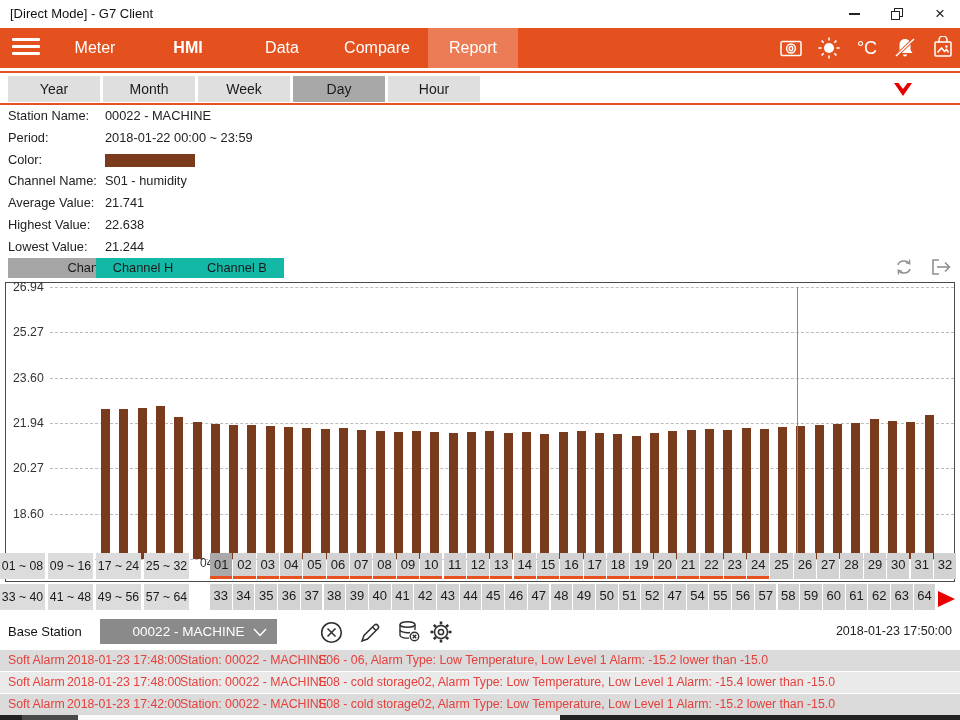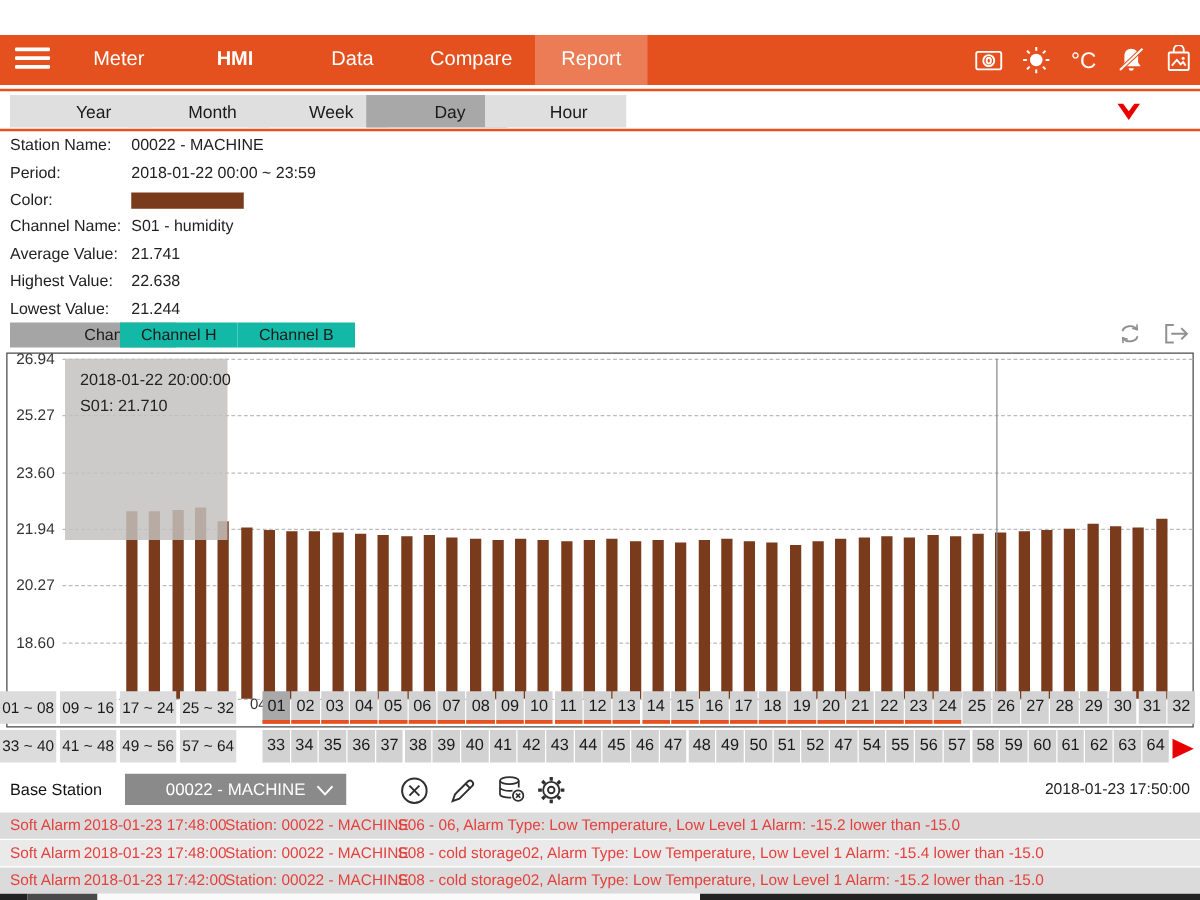--- a/index.html
+++ b/index.html
@@ -11,21 +11,21 @@
   #title-text{left:10px;top:0;height:28px;line-height:28px;font-size:13px;color:#111;}
   .winbtn{top:0;width:32px;height:28px;display:flex;align-items:center;justify-content:center;color:#222;}
   
   #navbar{left:0;top:28px;width:960px;height:40px;background:#E5511E;}
   .nav-item{top:28px;height:40px;line-height:40px;text-align:center;color:#fff;font-size:16px;cursor:default;}
   .nav-item.active{background:#EB7C55;}
   .burger-line{left:0;width:28px;height:3px;background:#fff;border-radius:1px;}
   .nav-icon{top:28px;width:38px;height:40px;display:flex;align-items:center;justify-content:center;color:#fff;}
   
   #period-strip{left:0;top:71px;width:960px;height:34px;background:#fff;border-top:2px solid #E5511E;border-bottom:2px solid #E5511E;box-sizing:border-box;}
-  .period-tab{top:76px;height:26px;width:92px;line-height:26px;text-align:center;font-size:14px;background:#DFDFDF;color:#1a1a1a;padding-left:21px;}
+  .period-tab{top:76px;height:26px;width:92px;line-height:26px;text-align:center;font-size:14px;background:#DFDFDF;color:#1a1a1a;}
   .period-tab.active{background:#A8A8A8;}
   
   .info-label{left:8px;width:95px;font-size:12.8px;color:#222;}
   .info-value{left:105px;font-size:12.8px;color:#222;}
   
   .channel-tab{top:258px;height:20px;line-height:20px;text-align:center;font-size:12.8px;background:#14b8a6;}
   .channel-tab.active{background:#A5A5A5;}
   
   #chart-box{left:5px;top:282px;width:950px;height:300px;border:1px solid #4a4a4a;box-sizing:border-box;background:#fff;z-index:0;}
   .gridline{left:50px;width:904px;height:0;border-top:1px dashed #bbb;z-index:1;}
@@ -53,20 +53,35 @@
   .alarm-row span{position:absolute;top:0;height:21px;line-height:21px;font-size:12.3px;color:#E4403C;white-space:nowrap;}
   .al-sev{left:8px;} .al-time{left:67px;} .al-sta{left:180px;} .al-msg{left:318px;}
   
   .sbseg{top:715px;height:5px;}
 </style>
 </head>
 <body>
 
 <div id="app">
 
+  <div class="abs" id="titlebar">
+    <div class="abs" id="title-text">[Direct Mode] - G7 Client</div>
+    <div class="abs winbtn" style="left:838px;">
+      <div style="width:11px;height:2px;background:#222;"></div>
+    </div>
+    <div class="abs winbtn" style="left:881px;">
+      <svg width="12" height="12">
+        <rect x="3.5" y="0.5" width="8" height="8" fill="none" stroke="#222"></rect>
+        <rect x="0.5" y="3.5" width="8" height="8" fill="#fff" stroke="#222"></rect>
+      </svg>
+    </div>
+    <div class="abs winbtn" style="left:924px;font-size:17px;">
+      <span>×</span>
+    </div>
+  </div>
 
   <div class="abs" id="navbar"></div>
   <div class="abs" style="left:12px;top:38px;width:28px;height:18px;z-index:2;">
     <div class="abs burger-line" style="top:0;"></div>
     <div class="abs burger-line" style="top:7px;"></div>
     <div class="abs burger-line" style="top:14px;"></div>
   </div>
   <div id="nav-items">
       <div class="abs nav-item" style="left: 50px; width: 90px; z-index: 1;">Meter</div>
       <div class="abs nav-item" style="left: 143px; width: 90px; z-index: 1; font-weight: bold;">HMI</div>
@@ -226,24 +241,20 @@
       <div class="abs bar" style="left: 796.4px; top: 426.264px; height: 132.736px; background: rgb(122, 58, 28);"></div>
       <div class="abs bar" style="left: 814.7px; top: 425.176px; height: 133.824px; background: rgb(122, 58, 28);"></div>
       <div class="abs bar" style="left: 833px; top: 424.088px; height: 134.912px; background: rgb(122, 58, 28);"></div>
       <div class="abs bar" style="left: 851.3px; top: 423px; height: 136px; background: rgb(122, 58, 28);"></div>
       <div class="abs bar" style="left: 869.6px; top: 418.648px; height: 140.352px; background: rgb(122, 58, 28);"></div>
       <div class="abs bar" style="left: 887.9px; top: 420.824px; height: 138.176px; background: rgb(122, 58, 28);"></div>
       <div class="abs bar" style="left: 906.2px; top: 421.912px; height: 137.088px; background: rgb(122, 58, 28);"></div>
       <div class="abs bar" style="left: 924.5px; top: 414.84px; height: 144.16px; background: rgb(122, 58, 28);"></div>
     </div>
   <div class="abs" id="crosshair"></div>
-  <div class="abs" id="tooltip">
-    <div>2018-01-22 20:00:00</div>
-    <div>S01: 21.710</div>
-  </div>
   <div class="abs" id="partial-xlabel">04</div>
 
   <div id="range-rows">
       <div class="abs range-btn" style="left: 0px; top: 553px;">01 ~ 08</div>
       <div class="abs range-btn" style="left: 48px; top: 553px;">09 ~ 16</div>
       <div class="abs range-btn" style="left: 96px; top: 553px;">17 ~ 24</div>
       <div class="abs range-btn" style="left: 144px; top: 553px;">25 ~ 32</div>
       <div class="abs range-btn" style="left: 0px; top: 584px;">33 ~ 40</div>
       <div class="abs range-btn" style="left: 48px; top: 584px;">41 ~ 48</div>
       <div class="abs range-btn" style="left: 96px; top: 584px;">49 ~ 56</div>

